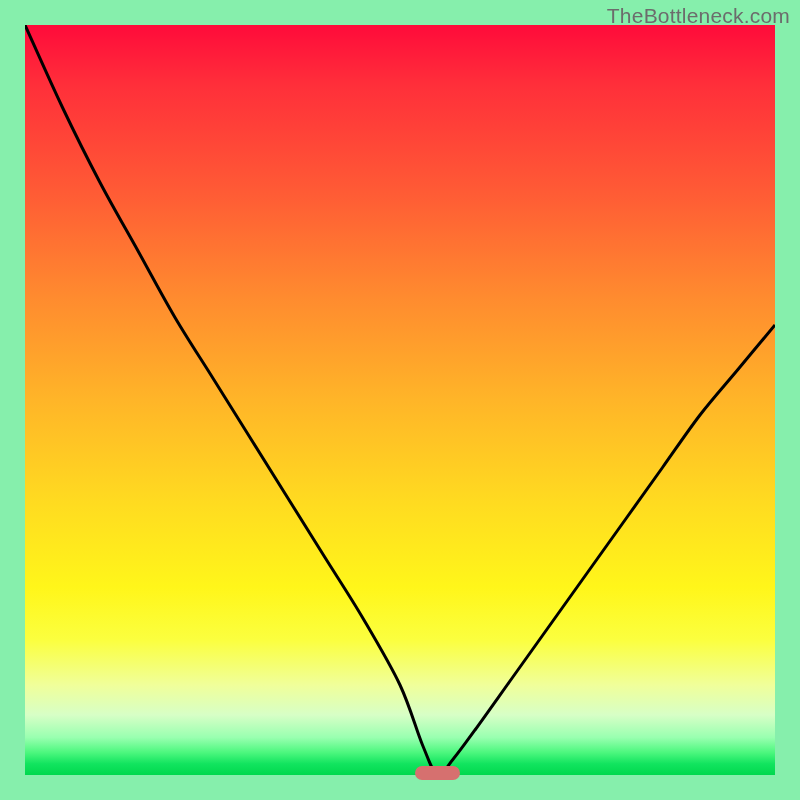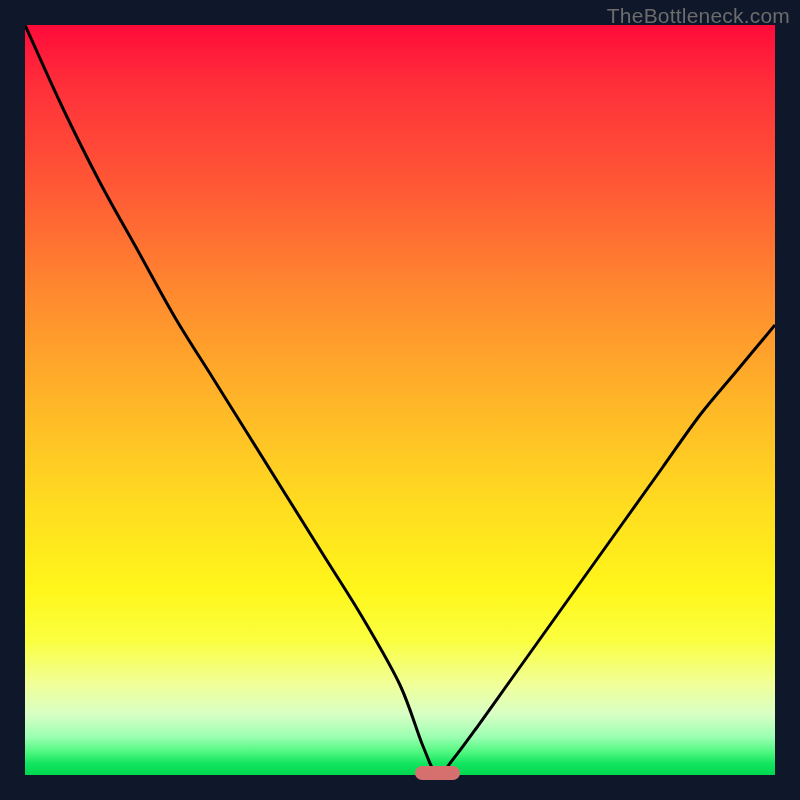--- a/index.html
+++ b/index.html
@@ -7,21 +7,21 @@
     padding: 0;
     width: 800px;
     height: 800px;
     background: #000;
     overflow: hidden;
   }
   .chart-container {
     position: relative;
     width: 800px;
     height: 800px;
-    background: #0f172a;
+    background: #86efac;
   }
   .plot-area {
     position: absolute;
     left: 25px;
     top: 25px;
     width: 750px;
     height: 750px;
     background: linear-gradient(to bottom,
       #ff0b3a 0%,
       #ff2f3a 8%,

